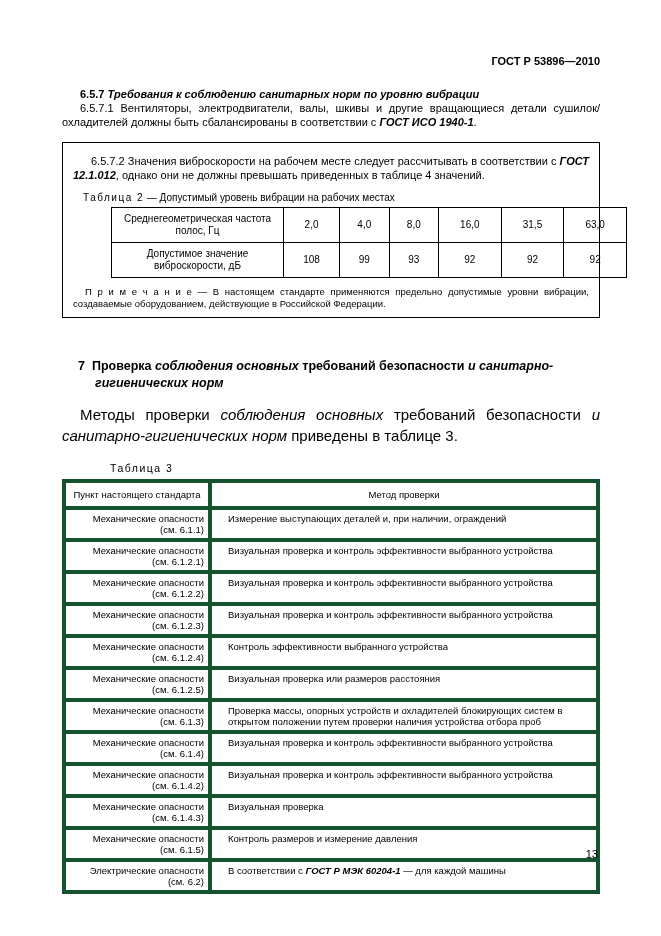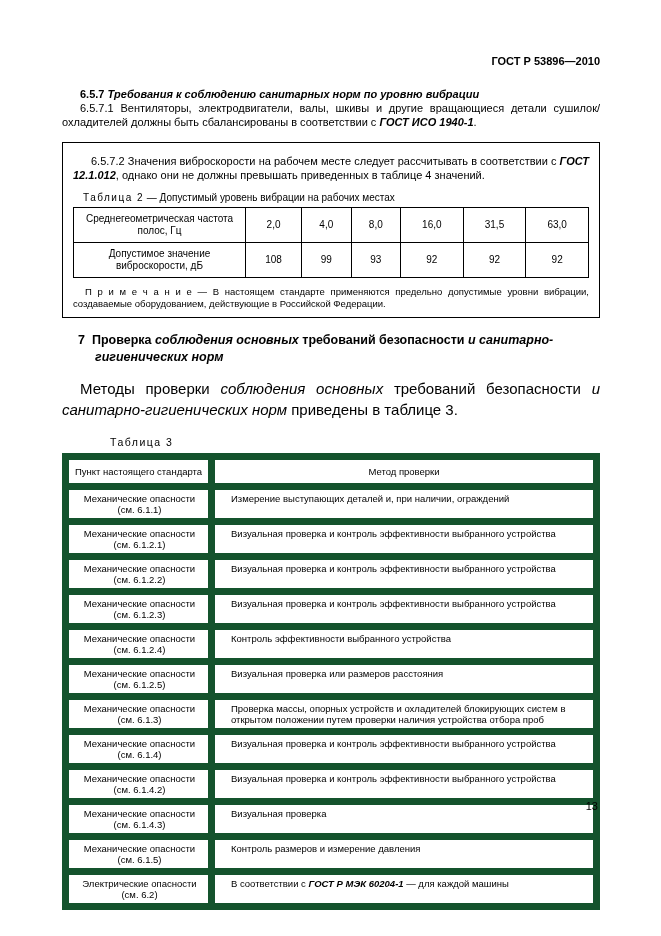--- a/index.html
+++ b/index.html
@@ -40,83 +40,84 @@
     border: 1px solid #000;
     margin-top: 13px;
     padding: 12px 10px 8px 10px;
   }
   .t2caption { font-size: 10px; margin: 10px 0 4px 10px; }
   .tlabel { letter-spacing: 1.5px; }
   table.t2 {
     width: 100%;
     border-collapse: collapse;
     font-size: 10px;
+    margin-left: 38px;
   }
   table.t2 td {
     border: 1px solid #000;
     text-align: center;
     vertical-align: middle;
     padding: 5px 3px;
     line-height: 12px;
   }
   table.t2 td.lbl { width: 172px; }
   .note {
     font-size: 9.5px;
     line-height: 11.5px;
     margin-top: 8px;
     text-indent: 12px;
     text-align: justify;
   }
   .h7 {
     font-size: 12.5px;
     line-height: 17px;
     font-weight: bold;
-    margin-top: 14px;
+    margin-top: 40px;
     padding-left: 33px;
     text-indent: -17px;
   }
   .h7 .num { margin-right: 7px; }
   .p7 {
     font-size: 15px;
     line-height: 21px;
     text-align: justify;
     text-indent: 18px;
     margin-top: 12px;
   }
   .t3label { font-size: 10.5px; margin-top: 16px; margin-left: 48px; }
   table.t3 {
     width: 100%;
     border-collapse: collapse;
     font-size: 9.5px;
     margin-top: 5px;
   }
   table.t3 th, table.t3 td {
-    border: 7px solid #14532d;
+    border: 4px solid #14532d;
     line-height: 11px;
   }
   table.t3 th {
     font-weight: normal;
     text-align: center;
     vertical-align: middle;
     padding: 6px 4px;
   }
   table.t3 td.hazard {
     width: 146px;
     vertical-align: top;
-    text-align: center;
+    text-align: right;
     padding: 3px 4px 3px 6px;
   }
   table.t3 td.method {
     vertical-align: top;
     text-align: left;
     padding: 3px 8px 3px 16px;
   }
   .page-number {
     position: absolute;
-    top: 800px;
+    top: 848px;
     right: 63px;
     font-size: 11px;
   }
 </style>
 </head>
 <body>
 
 <div class="page">
 
   <div class="doc-header">ГОСТ Р 53896—2010</div>

